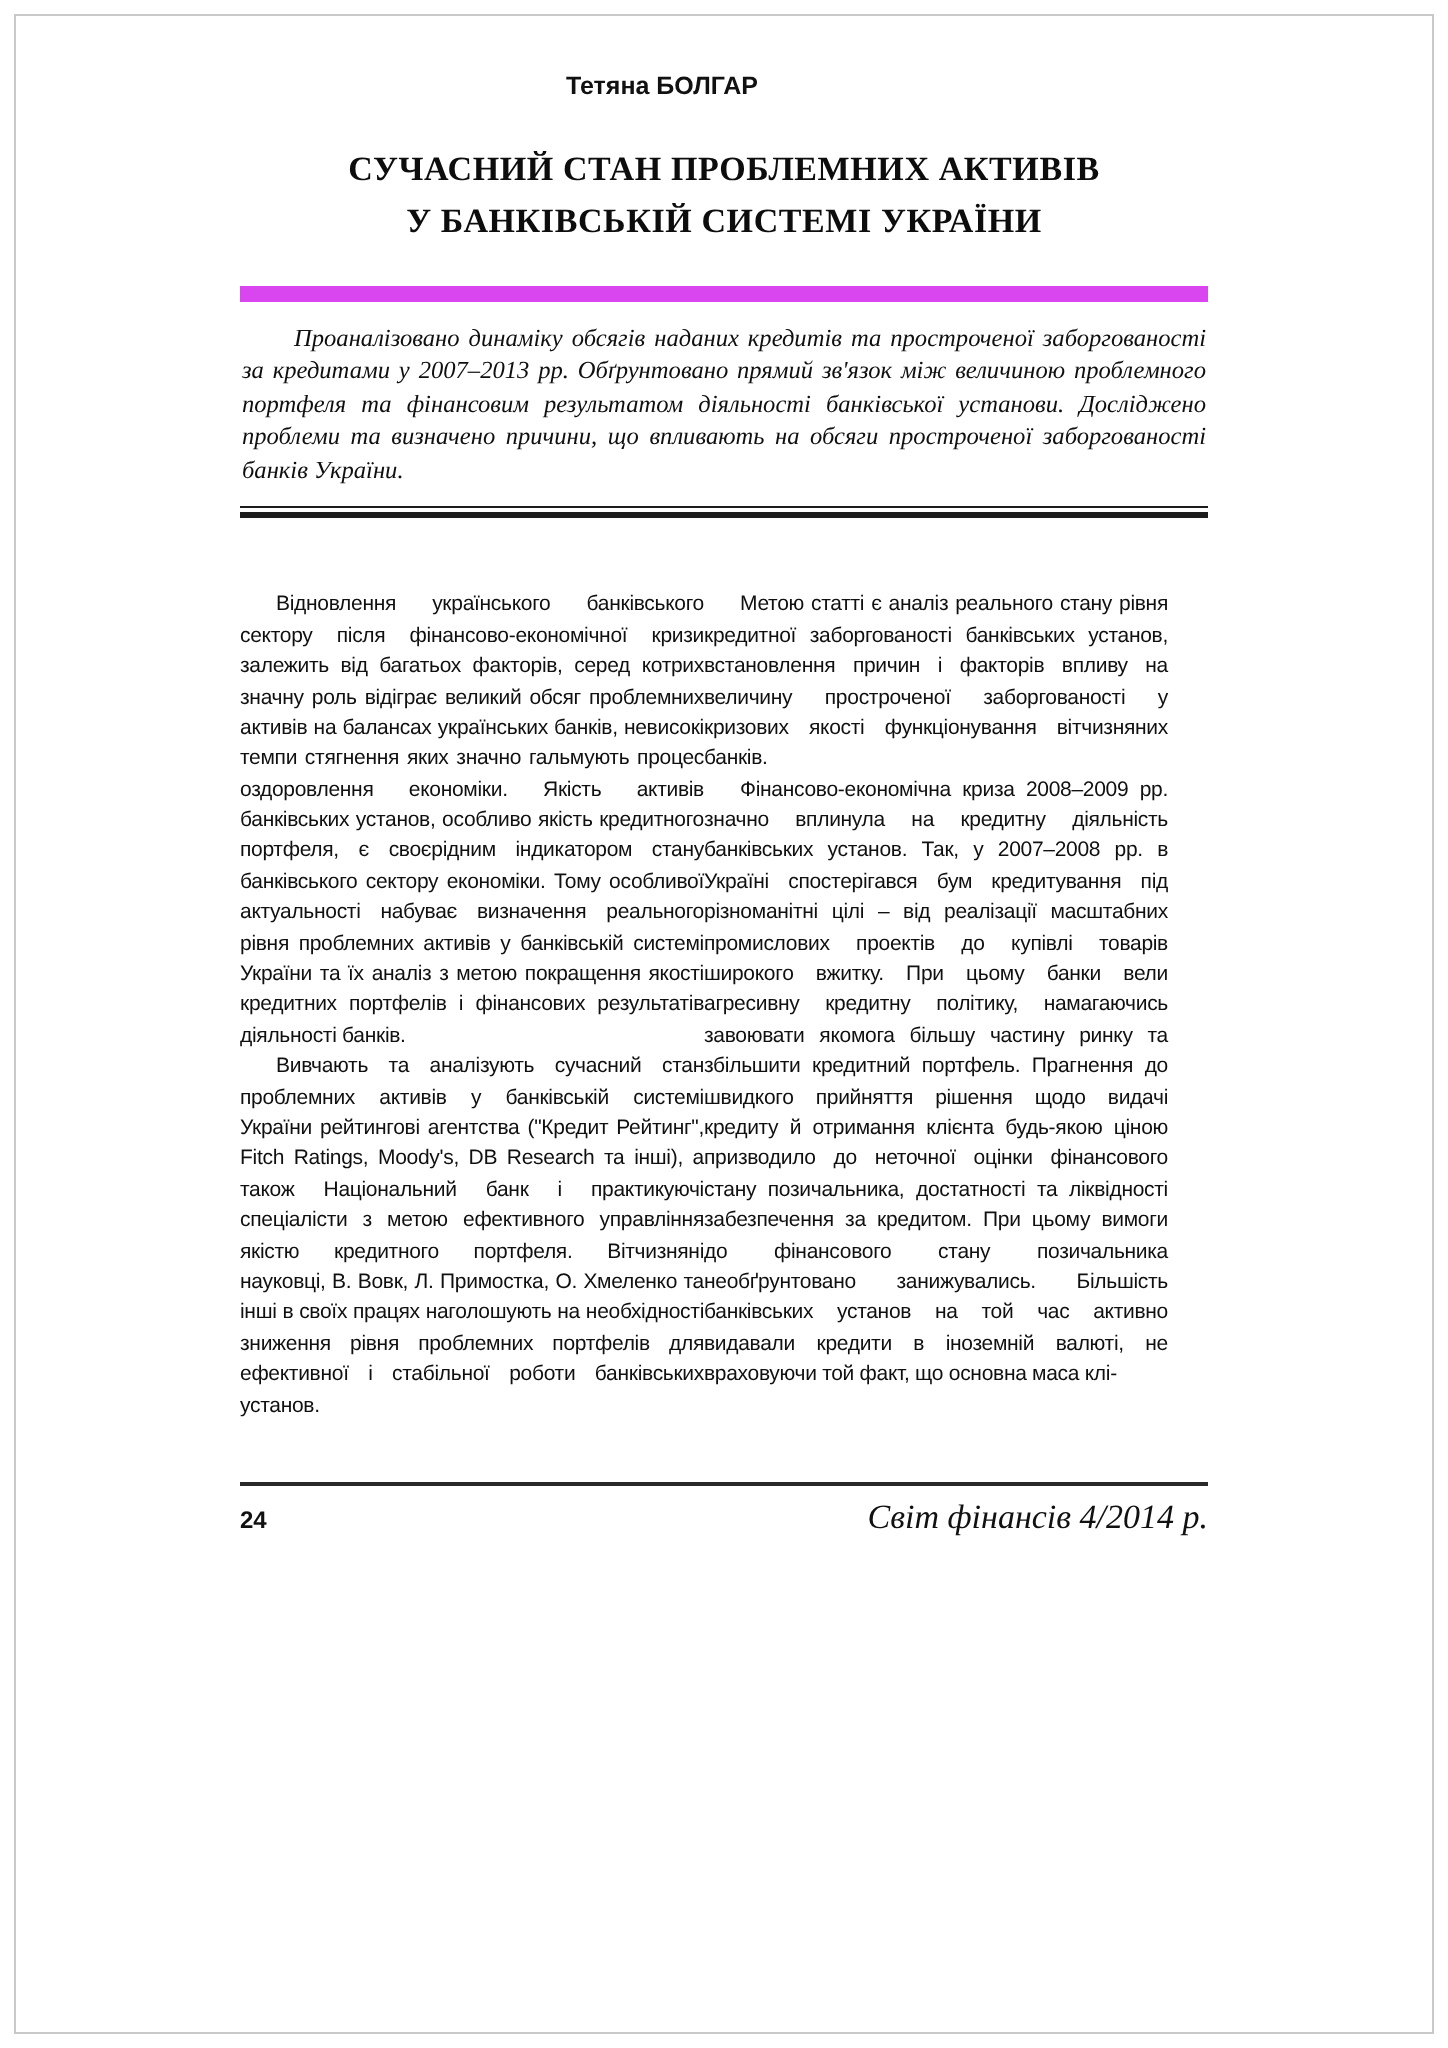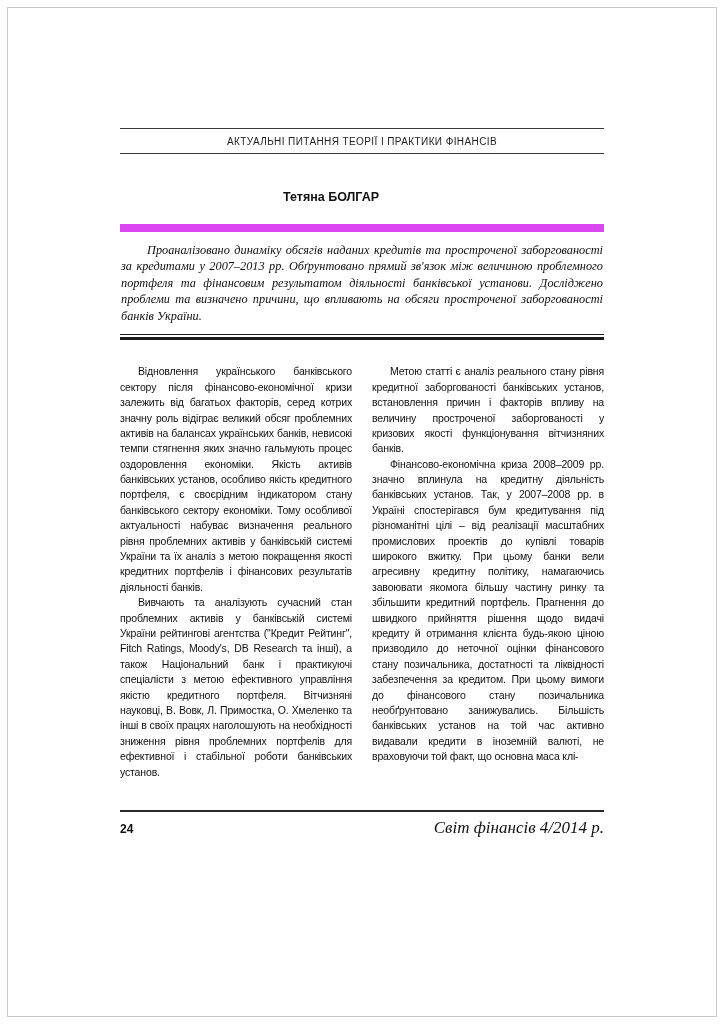--- a/index.html
+++ b/index.html
@@ -64,22 +64,21 @@
     color: #0f0f0f;
   }
   .abstract-bottom-rule {
     box-sizing: content-box;
     height: 2px;
     border-top: 1px solid #1c1c1c;
     border-bottom: 3px solid #1c1c1c;
   }
   .columns {
     display: flex;
-    gap: 20px;
-    margin-top: 24px;
+    margin-top: 36px;
     min-height: 436px;
   }
   .col {
     width: 232px;
     font-size: 10.5px;
     line-height: 1.467;
     letter-spacing: -0.15px;
     text-align: justify;
     color: #101010;
   }
@@ -104,26 +103,27 @@
     color: #111;
   }
 </style>
 </head>
 <body>
 
 <div class="page-frame"></div>
 
 <div class="content">
 
-  <div class="running-head">
-    <span>АКТУАЛЬНІ ПИТАННЯ ТЕОРІЇ І ПРАКТИКИ ФІНАНСІВ</span>
-  </div>
 
   <div class="author">Тетяна БОЛГАР</div>
 
+  <h1 class="article-title">
+    <span>СУЧАСНИЙ СТАН ПРОБЛЕМНИХ АКТИВІВ</span><br>
+    <span>У БАНКІВСЬКІЙ СИСТЕМІ УКРАЇНИ</span>
+  </h1>
 
   <div class="abstract-block">
     <p class="abstract-text">Проаналізовано динаміку обсягів наданих кредитів та простроченої заборгованості за кредитами у 2007–2013 рр. Обґрунтовано прямий зв'язок між величиною проблемного портфеля та фінансовим результатом діяльності банківської установи. Досліджено проблеми та визначено причини, що впливають на обсяги простроченої заборгованості банків України.</p>
   </div>
   <div class="abstract-bottom-rule"></div>
 
   <div class="columns">
     <div class="col">
       <p>Відновлення українського банківського сектору після фінансово-економічної кризи залежить від багатьох факторів, серед котрих значну роль відіграє великий обсяг проблемних активів на балансах українських банків, невисокі темпи стягнення яких значно гальмують процес оздоровлення економіки. Якість активів банківських установ, особливо якість кредитного портфеля, є своєрідним індикатором стану банківського сектору економіки. Тому особливої актуальності набуває визначення реального рівня проблемних активів у банківській системі України та їх аналіз з метою покращення якості кредитних портфелів і фінансових результатів діяльності банків.</p>
       <p>Вивчають та аналізують сучасний стан проблемних активів у банківській системі України рейтингові агентства ("Кредит Рейтинг", Fitch Ratings, Moody's, DB Research та інші), а також Національний банк і практикуючі спеціалісти з метою ефективного управління якістю кредитного портфеля. Вітчизняні науковці, В. Вовк, Л. Примостка, О. Хмеленко та інші в своїх працях наголошують на необхідності зниження рівня проблемних портфелів для ефективної і стабільної роботи банківських установ.</p>

